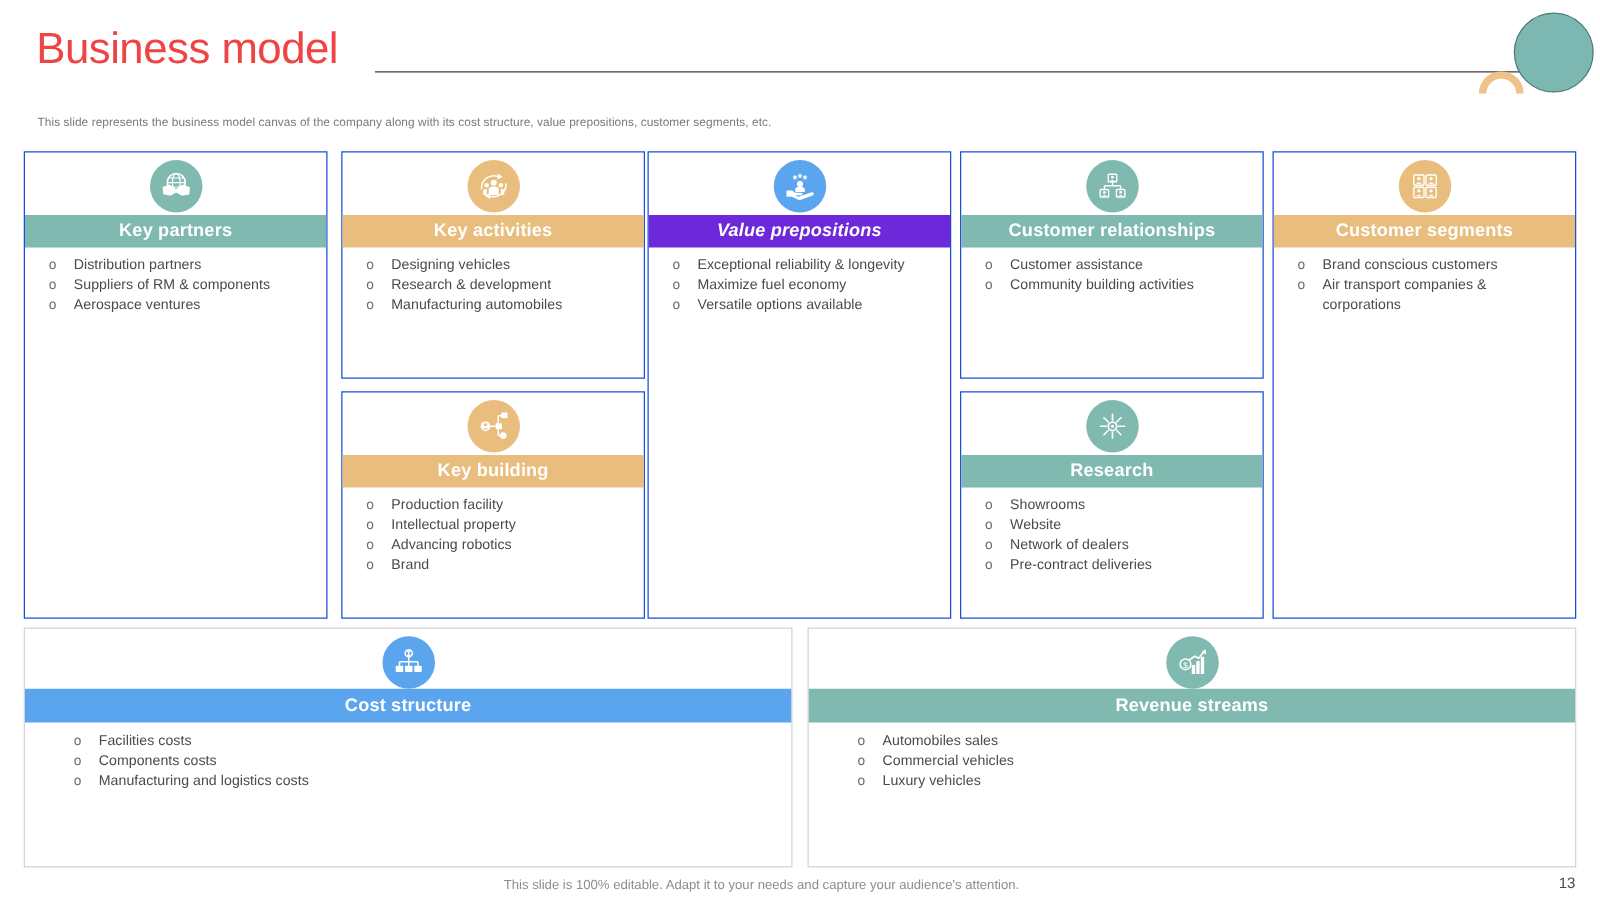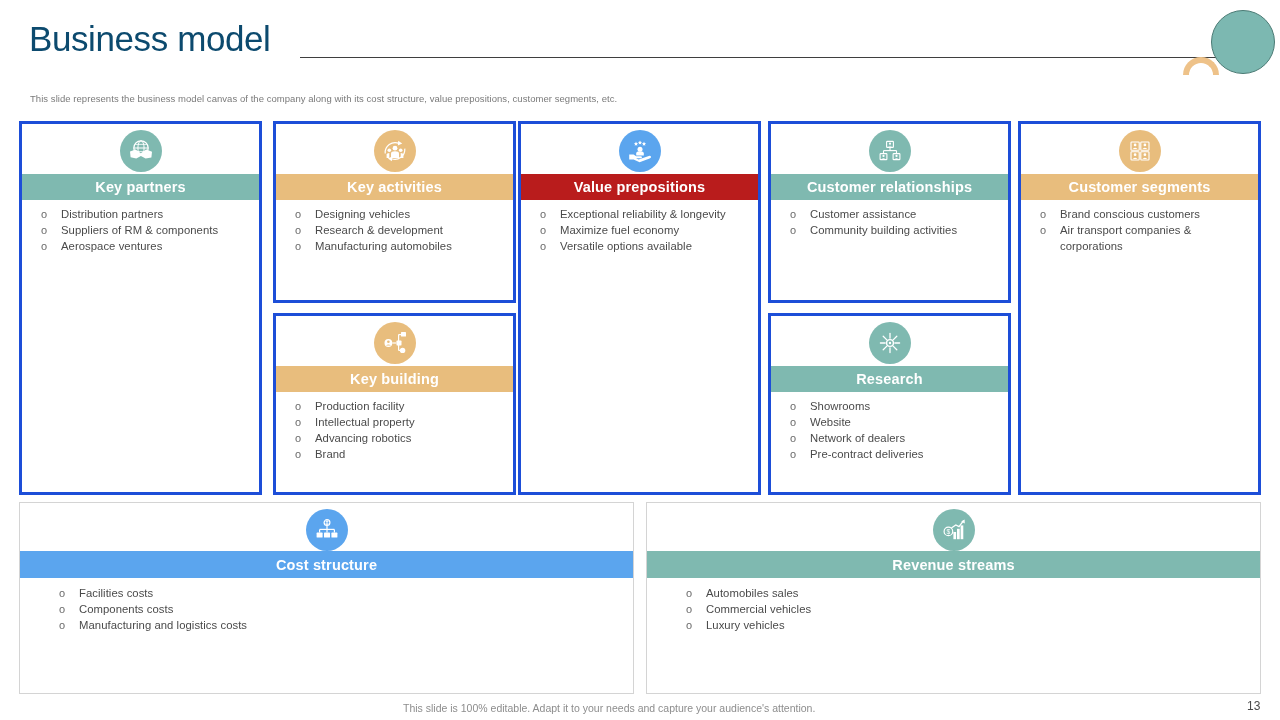--- a/index.html
+++ b/index.html
@@ -7,21 +7,21 @@
     width: 1280px; height: 720px;
     background: #ffffff;
     font-family: "Liberation Sans", sans-serif;
     overflow: hidden;
   }
   .slide { position: relative; width: 1280px; height: 720px; background:#fff; }
 
   
   .page-title {
     position:absolute; left:29px; top:18px;
-    font-size:35px; font-weight:400; color:#0c4a6e;
+    font-size:35px; font-weight:400; color:#ef4444;
     letter-spacing:-0.4px; line-height:42px;
     white-space:nowrap;
   }
   .title-rule {
     position:absolute; left:300px; top:57px; width:970px; height:1px;
     background:#3f3f3f;
   }
   .page-subtitle {
     position:absolute; left:30px; top:66px;
     font-size:9.5px; color:#7a7a7a; letter-spacing:0.05px;
@@ -43,21 +43,21 @@
   .canvas { position:absolute; left:19px; top:121px; width:1242px; height:374px; }
   .col { position:absolute; top:0; height:374px; }
   .c1 { left:0px;   width:243px; }
   .c2 { left:254px; width:243px; }
   .c3 { left:499px; width:243px; }
   .c4 { left:749px; width:243px; }
   .c5 { left:999px; width:243px; }
 
   .card {
     position:relative; background:#ffffff;
-    border:3px solid #1d4ed8; width:100%;
+    border:1px solid #1d4ed8; width:100%;
   }
   .card.full  { height:374px; }
   .card.half-top { height:182px; }
   .card.half-bot { height:182px; margin-top:10px; }
 
   .card-icon {
     position:absolute; left:50%; top:6px; transform:translateX(-50%);
     width:42px; height:42px; border-radius:50%;
     display:flex; align-items:center; justify-content:center;
     z-index:3;
@@ -199,21 +199,21 @@
         <div class="card-icon" style="background:#5ba5ee;">
           <svg width="28" height="28" viewBox="0 0 28 28">
             <polygon points="10,4.6 10.6,6 12,6.2 11,7.2 11.3,8.7 10,8 8.7,8.7 9,7.2 8,6.2 9.4,6" fill="#fff"></polygon>
             <polygon points="14,3.4 14.6,4.8 16,5 15,6 15.3,7.5 14,6.8 12.7,7.5 13,6 12,5 13.4,4.8" fill="#fff"></polygon>
             <polygon points="18,4.6 18.6,6 20,6.2 19,7.2 19.3,8.7 18,8 16.7,8.7 17,7.2 16,6.2 17.4,6" fill="#fff"></polygon>
             <circle cx="14" cy="12.2" r="2.5" fill="#fff"></circle>
             <path d="M10.2 18.6 L10.2 16.4 Q10.2 14.3 14 14.3 Q17.8 14.3 17.8 16.4 L17.8 18.6 Z" fill="#fff"></path>
             <path d="M3.2 17.4 L7.6 17.4 L10.2 19.2 L14.6 19.2 Q16 19.2 16 20.2 Q16 21.2 14.6 21.2 L10 21.2 L12.6 22.4 L22.8 19 Q24.6 18.5 25 19.8 Q25.3 20.9 23.6 21.6 L13.6 25.2 L7.6 22.4 L3.2 22.4 Z" fill="#fff"></path>
           </svg>
         </div>
-        <div class="card-head" style="background:#b91c1c;">Value prepositions</div>
+        <div class="card-head" style="background:#6d28d9;font-style:italic;">Value prepositions</div>
         <div class="card-body">
           <ul class="blist">
             <li><span class="bullet">o</span><span>Exceptional reliability &amp; longevity</span></li>
             <li><span class="bullet">o</span><span>Maximize fuel economy</span></li>
             <li><span class="bullet">o</span><span>Versatile options available</span></li>
           </ul>
         </div>
       </div>
     </div>
 

